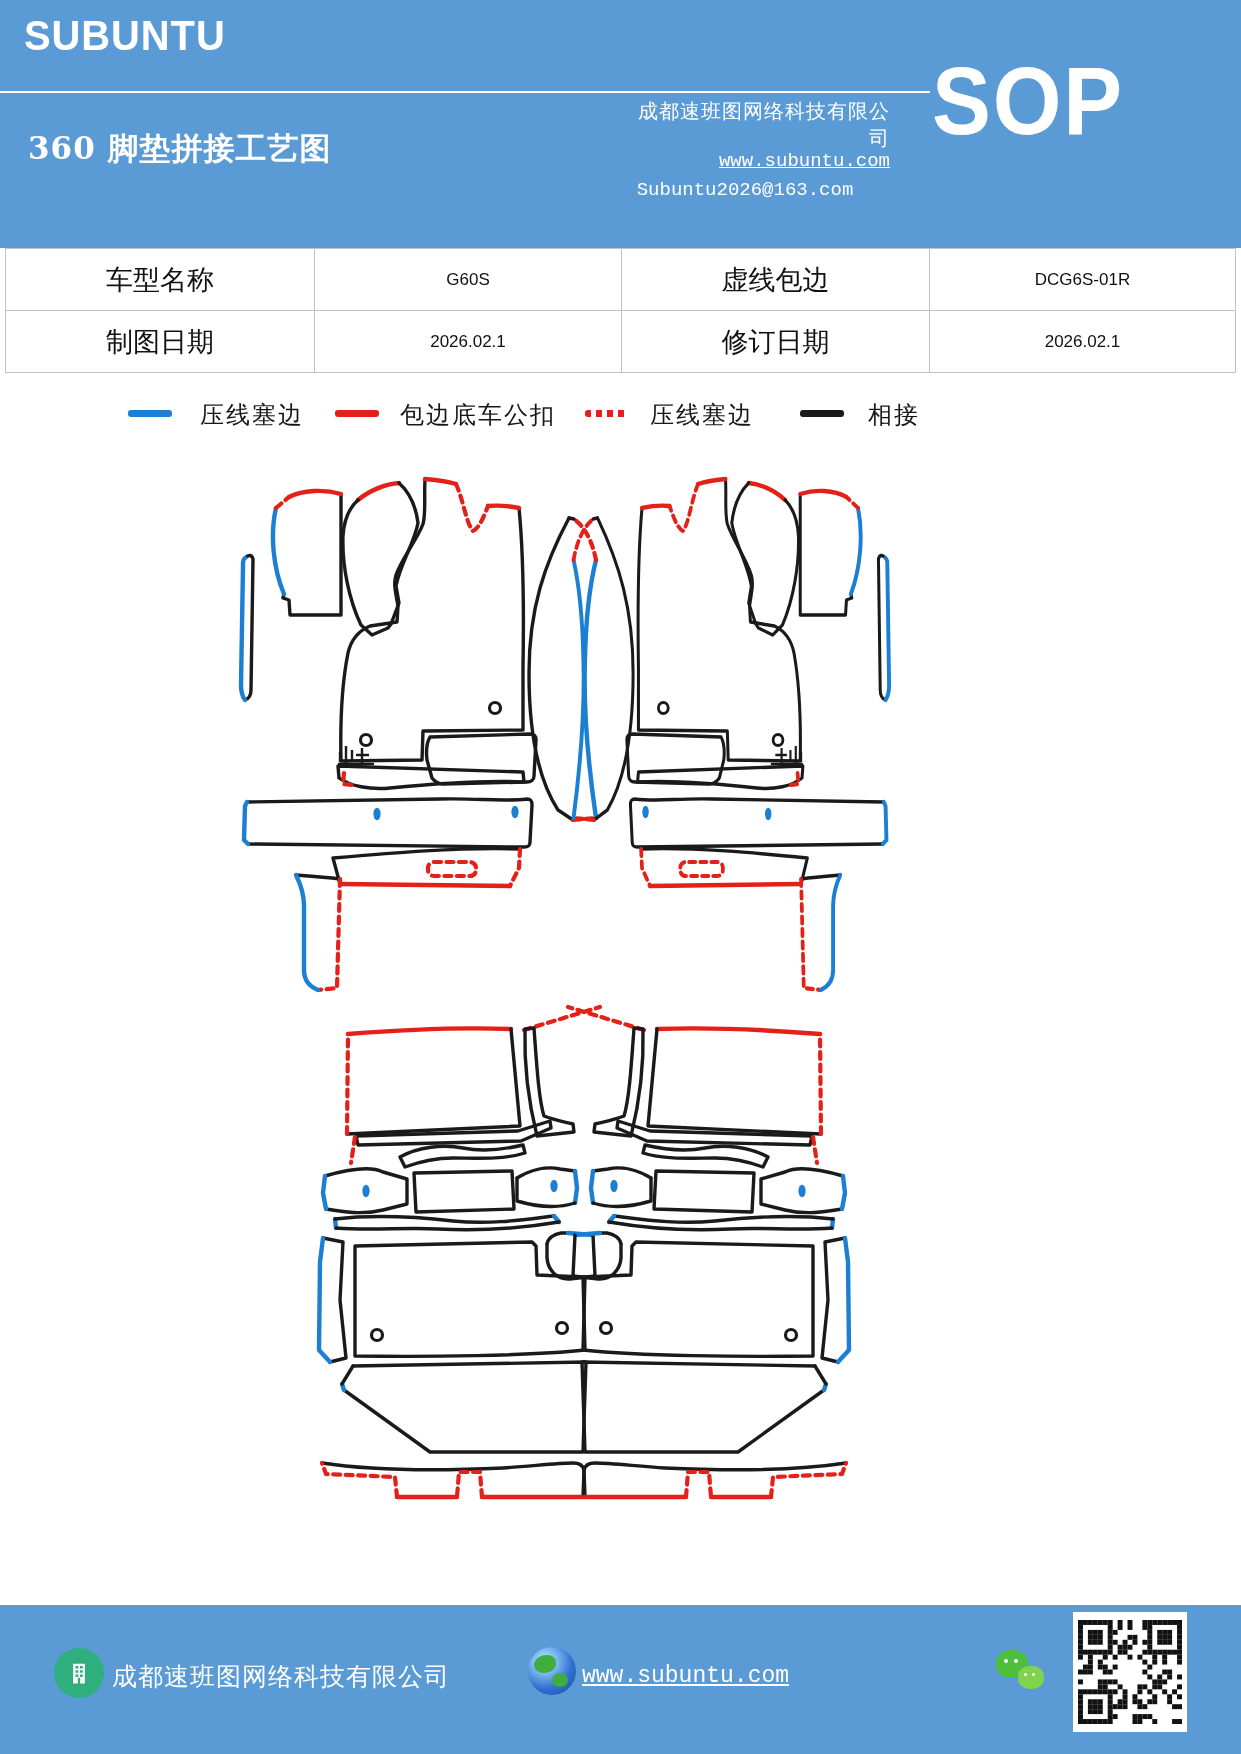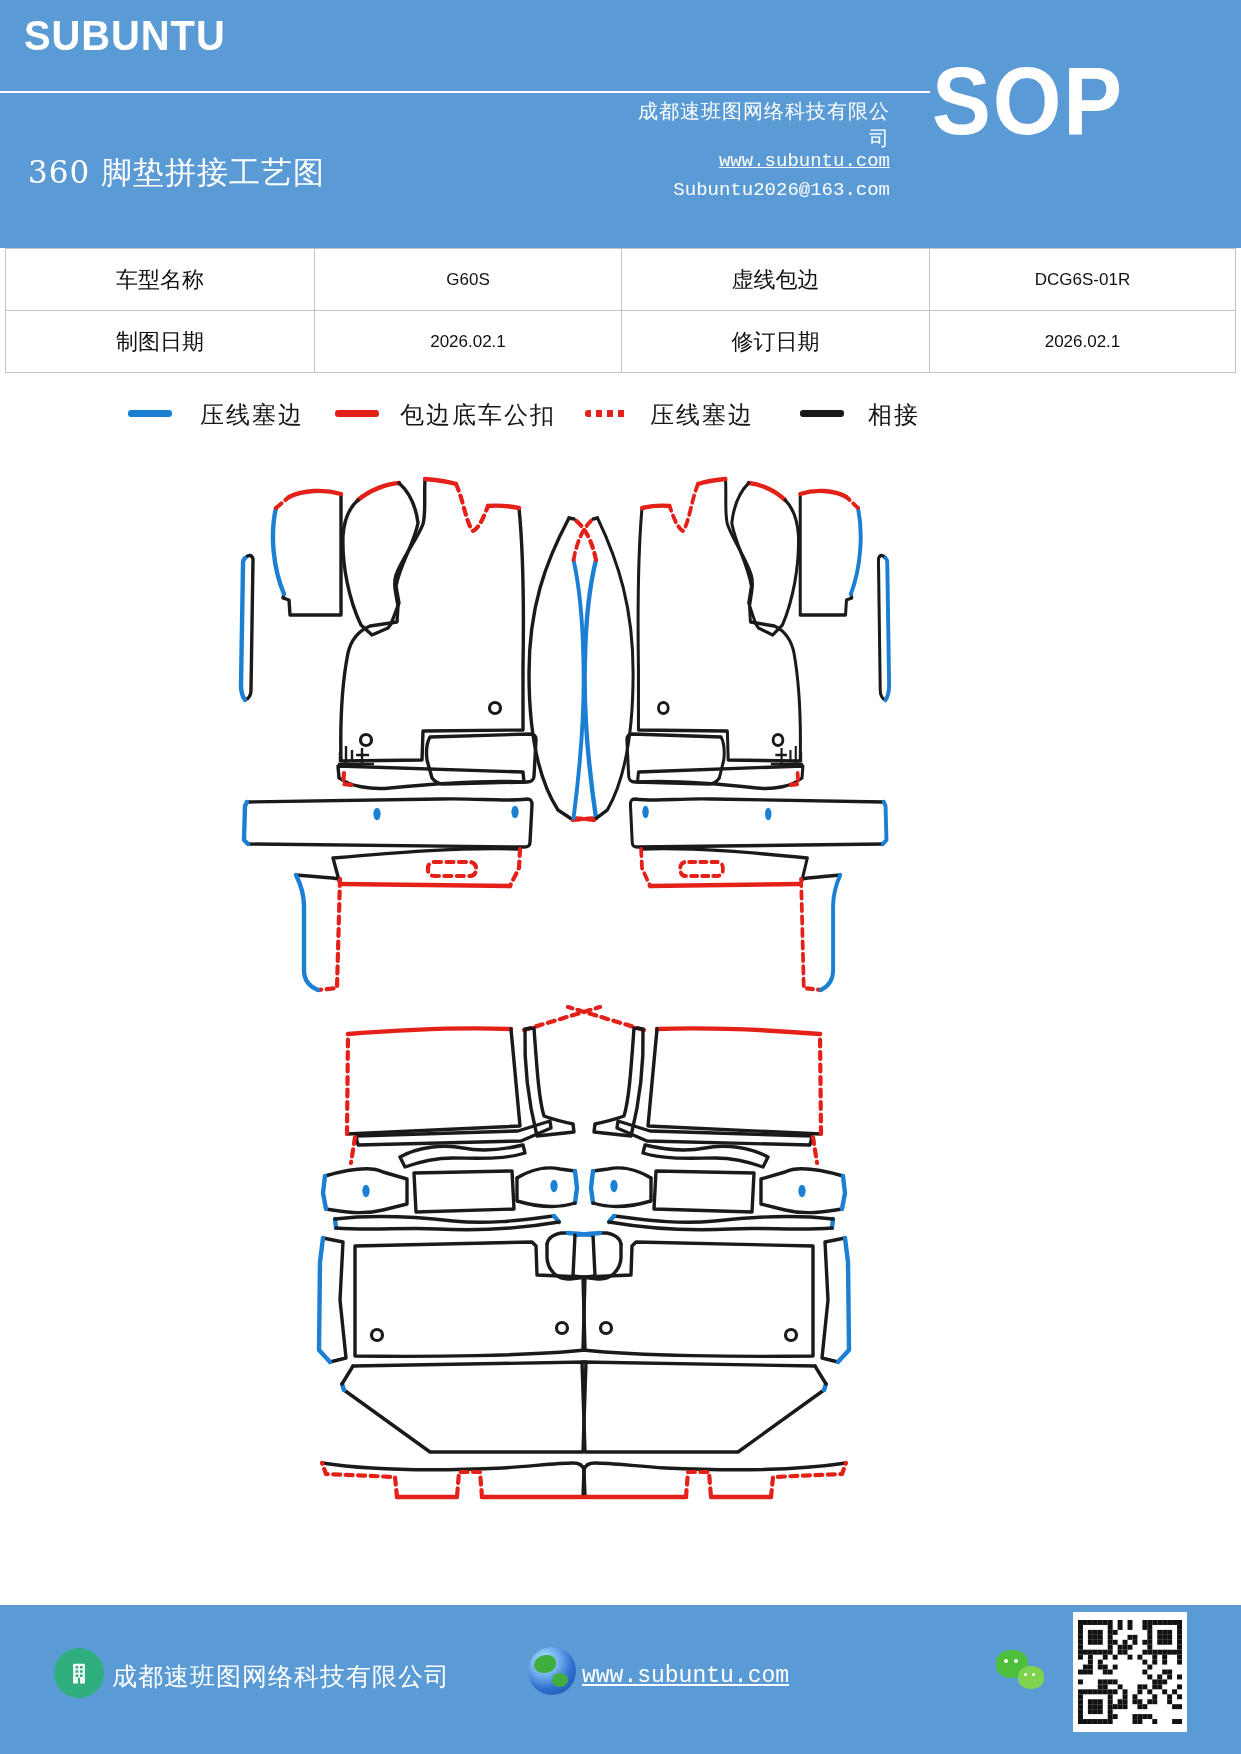--- a/index.html
+++ b/index.html
@@ -3,34 +3,34 @@
 <meta charset="utf-8">
 <style>
   html,body{margin:0;padding:0;background:#888;}
   .page{position:relative;width:1241px;height:1754px;background:#fff;overflow:hidden;
         font-family:"DejaVu Serif","Liberation Serif",serif;}
   
   .header{position:absolute;left:0;top:0;width:1241px;height:248px;background:var(--accent_blue);}
   .logo{position:absolute;left:24px;top:12px;color:#fff;font-family:"Liberation Sans",sans-serif;
         font-weight:800;font-size:42px;letter-spacing:1px;transform:scaleX(.95);transform-origin:left;}
   .hdr-line{position:absolute;left:0;top:91px;width:930px;height:2px;background:#fff;}
-  .doc-title{position:absolute;left:28px;top:152px;color:#fff;font-size:31px;font-weight:400;letter-spacing:1px;}
+  .doc-title{position:absolute;left:28px;top:128px;color:#fff;font-size:31px;font-weight:700;letter-spacing:1px;}
   .hdr-company{position:absolute;left:637px;top:98px;width:253px;color:#fff;font-size:20px;text-align:right;letter-spacing:1px;}
   .hdr-www{position:absolute;left:640px;top:150px;width:250px;text-align:right;
            font-family:"Liberation Mono",monospace;font-size:19px;}
   .hdr-www a{color:#fff;text-decoration:underline;}
-  .hdr-mail{position:absolute;left:600px;top:179px;width:290px;text-align:right;color:#fff;
+  .hdr-mail{position:absolute;left:600px;top:179px;width:290px;text-align:center;color:#fff;
             font-family:"Liberation Mono",monospace;font-size:19px;}
   .sop{position:absolute;left:932px;top:46px;width:300px;color:#fff;font-family:"Liberation Sans",sans-serif;
        font-weight:800;font-size:96px;letter-spacing:2px;transform:scaleX(.92);transform-origin:left;}
   
   .tablewrap{position:absolute;left:5px;top:248px;width:1231px;}
   table.info{border-collapse:collapse;width:100%;table-layout:fixed;background:#fff;}
   table.info td{border:1px solid #c3c3c3;text-align:center;vertical-align:middle;color:#111;}
-  td.lab{font-size:22px;height:59px;}
+  td.lab{font-size:27px;height:59px;}
   td.val{font-family:"Liberation Sans",sans-serif;font-size:17px;}
   
   .legend{position:absolute;left:0;top:398px;width:1241px;height:34px;padding-left:45px;}
   .sw{position:absolute;top:12px;height:7px;width:44px;border-radius:3px;}
   .sw.blue{background:var(--line_blue);}
   .sw.red{background:var(--line_red);}
   .sw.dash{background:repeating-linear-gradient(90deg,var(--line_red) 0 6px,rgba(0,0,0,0) 6px 11px);}
   .sw.black{background:var(--line_black);}
   .lg-label{position:absolute;top:1px;font-size:24px;color:#161616;letter-spacing:2px;}
   

